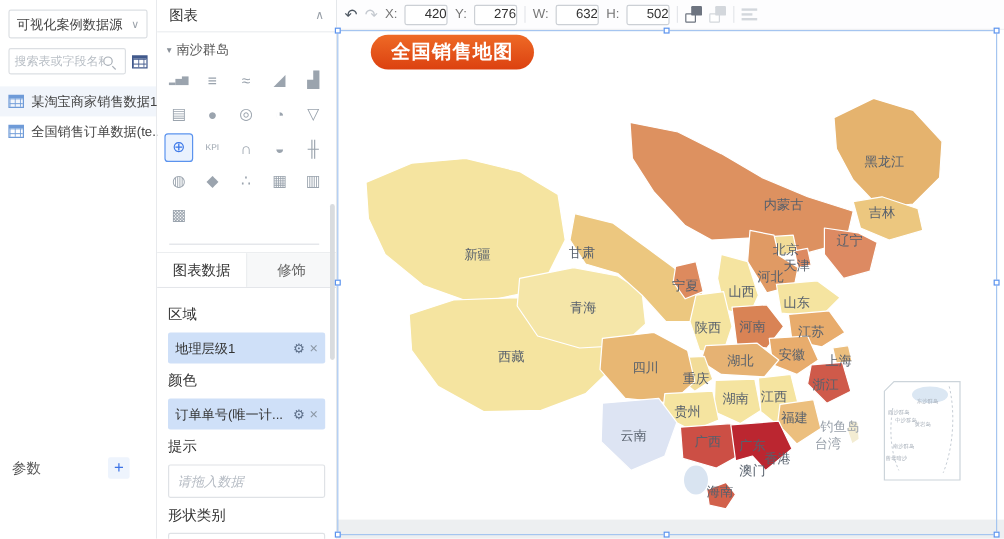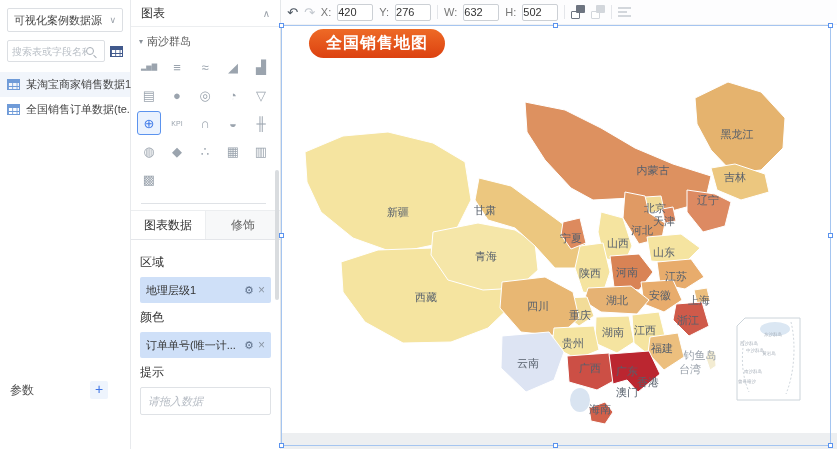--- a/index.html
+++ b/index.html
@@ -63,21 +63,21 @@
     font-size:11px; color:#b6bcc4; font-style:italic; background:#fff; }
   .cp-scroll { position:absolute; right:1px; top:170px; width:4px; height:130px; background:#d9dcdf; border-radius:2px; }
 
   
   .canvas { position:absolute; left:281px; top:0; width:556px; height:449px; background:#fff; }
   .ctoolbar { height:25px; display:flex; align-items:center; gap:6px; padding:0 6px; border-bottom:1px solid #f0f1f3; background:#fdfdfe; }
   .tb-ic { font-size:13px; cursor:pointer; line-height:1; }
   .undo { color:#4b5560; }
   .redo { color:#c3c8cf; }
   .tb-lab { font-size:11px; color:#777; }
-  .tb-in { width:36px; height:17px; border:1px solid #ccd0d5; border-radius:2px; text-align:left; font-size:11px; color:#333;
+  .tb-in { width:36px; height:17px; border:1px solid #ccd0d5; border-radius:2px; text-align:right; font-size:11px; color:#333;
     font-family:inherit; outline:none; background:#fff; }
   .tb-sep { width:1px; height:14px; background:#e4e6ea; }
   .ic-copy { position:relative; width:14px; height:14px; cursor:pointer; }
   .ic-copy i { position:absolute; width:9px; height:8px; border-radius:1px; }
   .ic-copy .b { left:0; bottom:0; border:1px solid #6d7480; background:#fff; }
   .ic-copy .t { right:0; top:0; background:#6d7480; }
   .ic-copy.light .b { border-color:#d3d7dc; } .ic-copy.light .t { background:#d3d7dc; }
   .ic-align { width:13px; height:11px; position:relative; cursor:pointer; }
   .ic-align i { position:absolute; left:0; height:2px; background:#d3d7dc; }
   .ic-align i:nth-child(1){ top:0; width:13px; } .ic-align i:nth-child(2){ top:4px; width:9px; } .ic-align i:nth-child(3){ top:8px; width:13px; }
@@ -171,20 +171,22 @@
         <span class="gear">⚙</span>
         <span class="x">×</span>
       </div>
       <div class="f-label">颜色</div>
       <div class="chip">
         <span class="ctext">订单单号(唯一计...</span>
         <span class="gear">⚙</span>
         <span class="x">×</span>
       </div>
       <div class="f-label">提示</div>
+      <div class="ph-box">请拖入数据</div>
+      <div class="f-label">形状类别</div>
       <div class="ph-box">请拖入数据</div>
 
     </div>
     <div class="cp-scroll"></div>
   </div>
 
   <div class="canvas">
     <div class="ctoolbar">
       <span class="tb-ic undo">↶</span>
       <span class="tb-ic redo">↷</span>

